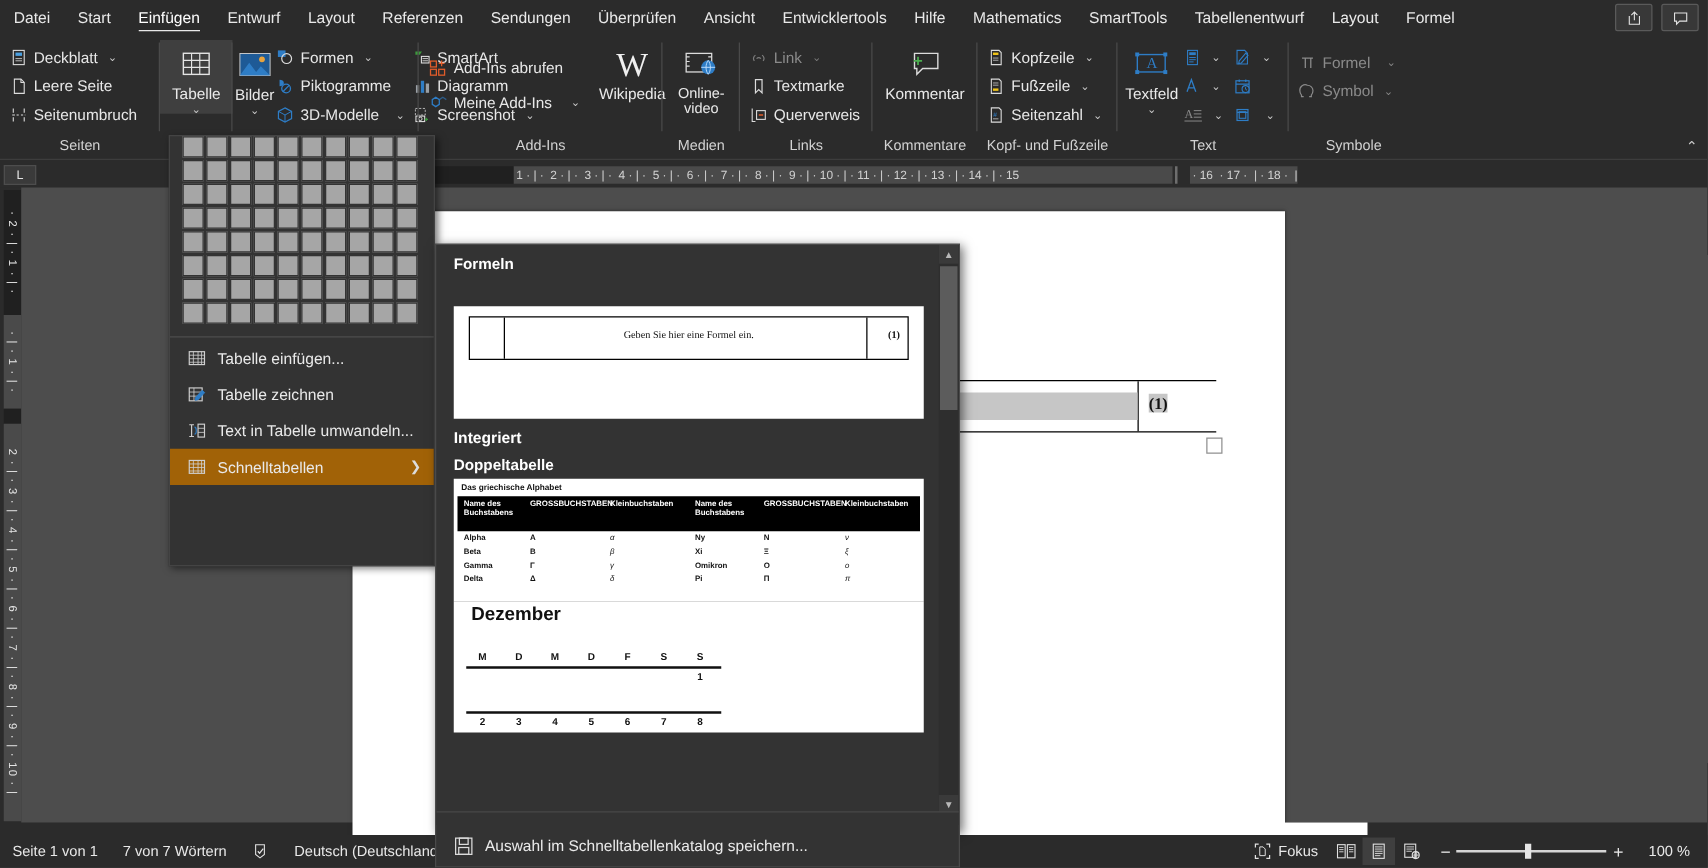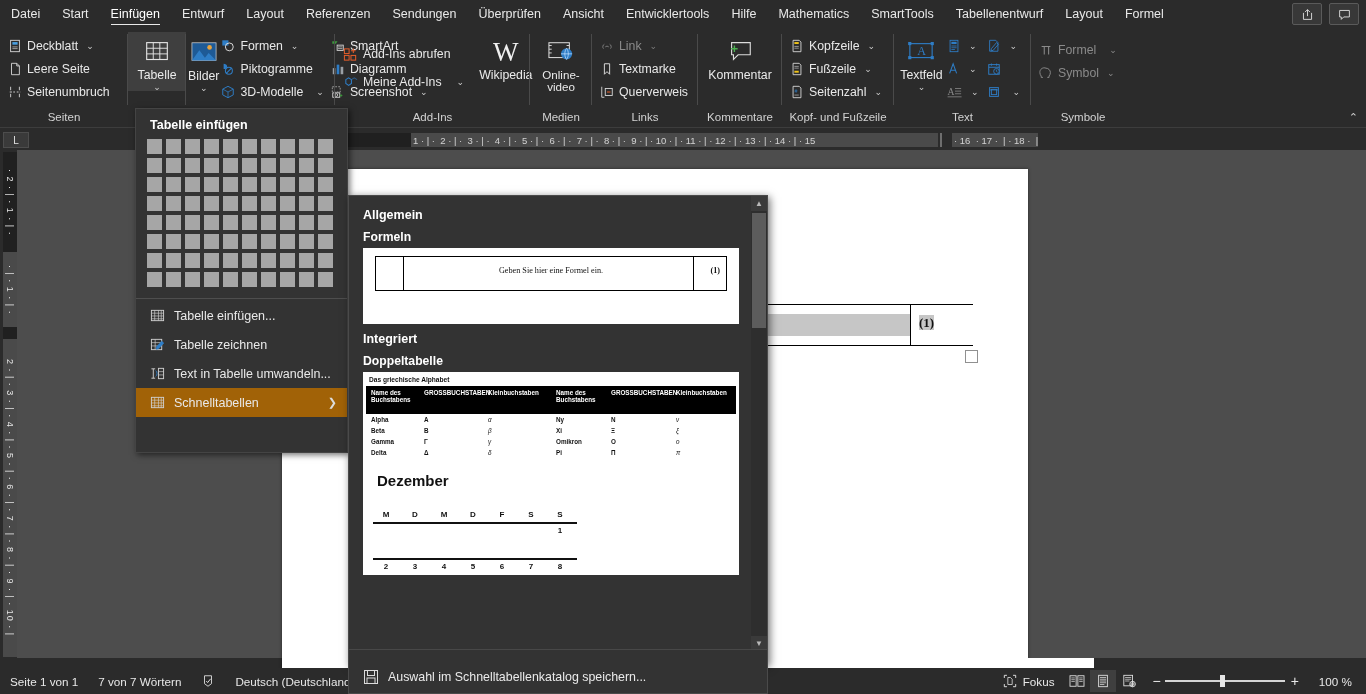--- a/index.html
+++ b/index.html
@@ -129,21 +129,21 @@
   .sub {
     position:absolute; left:348px; top:195px; width:420px; height:470px;
     background:#333333; border:1px solid #4a4a4a; box-shadow:2px 2px 8px rgba(0,0,0,.55);
     z-index:40; overflow:hidden;
   }
   .sub-scroll { position:absolute; left:0; top:0; width:404px; height:455px; overflow:hidden; }
   .gal-head { font-size:12.5px; font-weight:bold; color:#ffffff; padding:12px 0 0 14px; }
   .gal-sub  { font-size:12.2px; font-weight:bold; color:#ffffff; padding:8px 0 4px 14px; }
   .gal-card { margin:0 0 0 14px; background:#ffffff; width:376px; }
 
-  .gal-formeln { height:76px; position:relative; }
+  .gal-formeln { height:90px; position:relative;margin-top:23px; }
   .fm-tbl { position:absolute; left:12px; top:8px; width:352px; height:35px;
             border:1.2px solid #000; }
   .fm-v1 { position:absolute; left:27px; top:0; bottom:0; width:1px; background:#000; }
   .fm-v2 { position:absolute; right:32px; top:0; bottom:0; width:1px; background:#000; }
   .fm-t { position:absolute; left:0; right:0; top:9px; text-align:center; font-size:8.2px;
           color:#111; font-family:"Liberation Serif", serif; }
   .fm-n { position:absolute; right:6px; top:9px; font-size:8.2px; font-weight:bold; color:#111;
           font-family:"Liberation Serif", serif; }
 
   .gal-greek { height:98px; position:relative; font-size:6.4px; color:#111; }
@@ -624,21 +624,20 @@
         <div class="cellborder"></div>
         <div class="doc-sel"></div>
         <div class="doc-text" style="left:1px">in.</div>
         <div class="doc-num"><span class="hl">(1)</span></div>
       </div>
       <div class="doc-handle"></div>
     </div>
   </div>
 
   <div class="menu">
-    <div class="menu-title">Tabelle einfügen</div>
     <div class="grid" id="grid-host">
         <div class="cellsq"></div>
         <div class="cellsq"></div>
         <div class="cellsq"></div>
         <div class="cellsq"></div>
         <div class="cellsq"></div>
         <div class="cellsq"></div>
         <div class="cellsq"></div>
         <div class="cellsq"></div>
         <div class="cellsq"></div>
@@ -750,21 +749,20 @@
         <path d="M1.5 5.5h13M1.5 8.5h13M1.5 11.5h13M5 2.5v11M9 2.5v11M12 2.5v11" stroke="#cfcfcf" stroke-width="0.7"></path>
       </svg>
       <span>Schnelltabellen</span>
       <span class="arr">❯</span>
     </div>
   </div>
 
   <div class="sub">
     <div class="sub-scroll">
 
-      <div class="gal-head">Allgemein</div>
       <div class="gal-sub">Formeln</div>
       <div class="gal-card gal-formeln">
         <div class="fm-tbl">
           <div class="fm-v1"></div>
           <div class="fm-v2"></div>
           <div class="fm-t">Geben Sie hier eine Formel ein.</div>
           <div class="fm-n">(1)</div>
         </div>
       </div>
 

